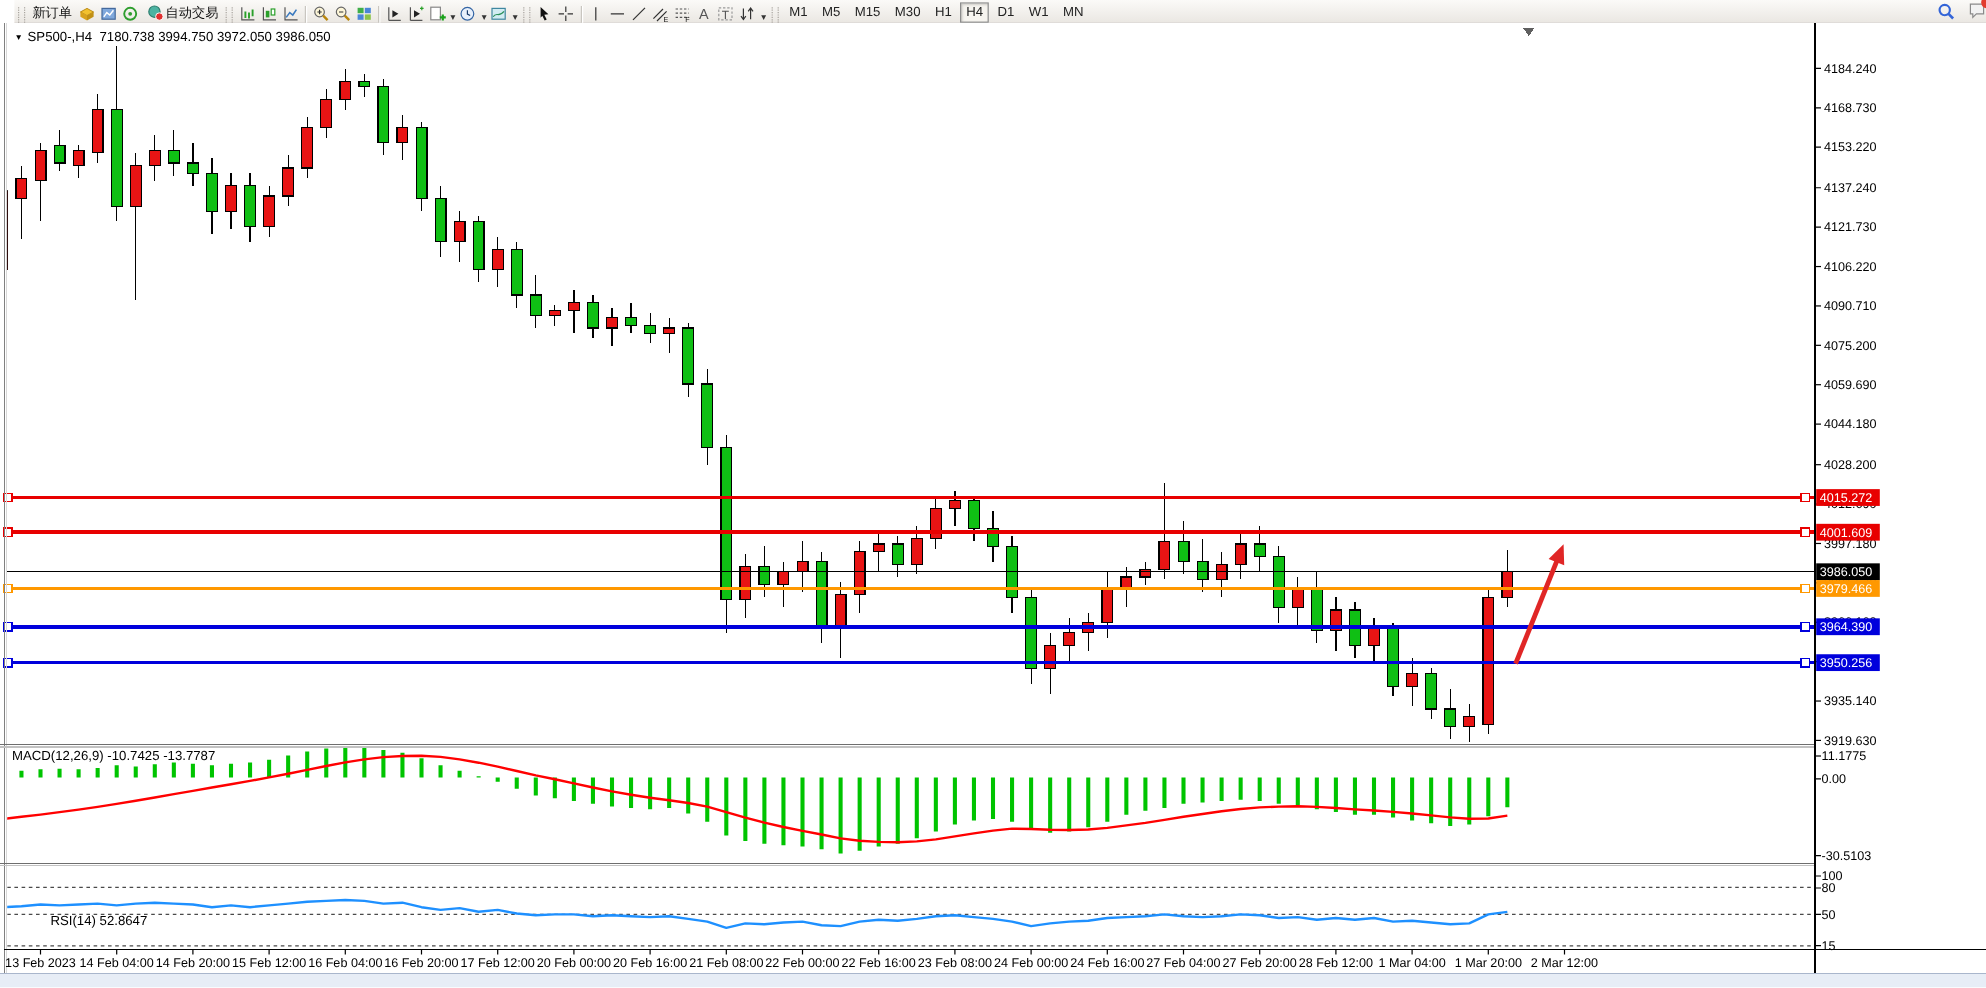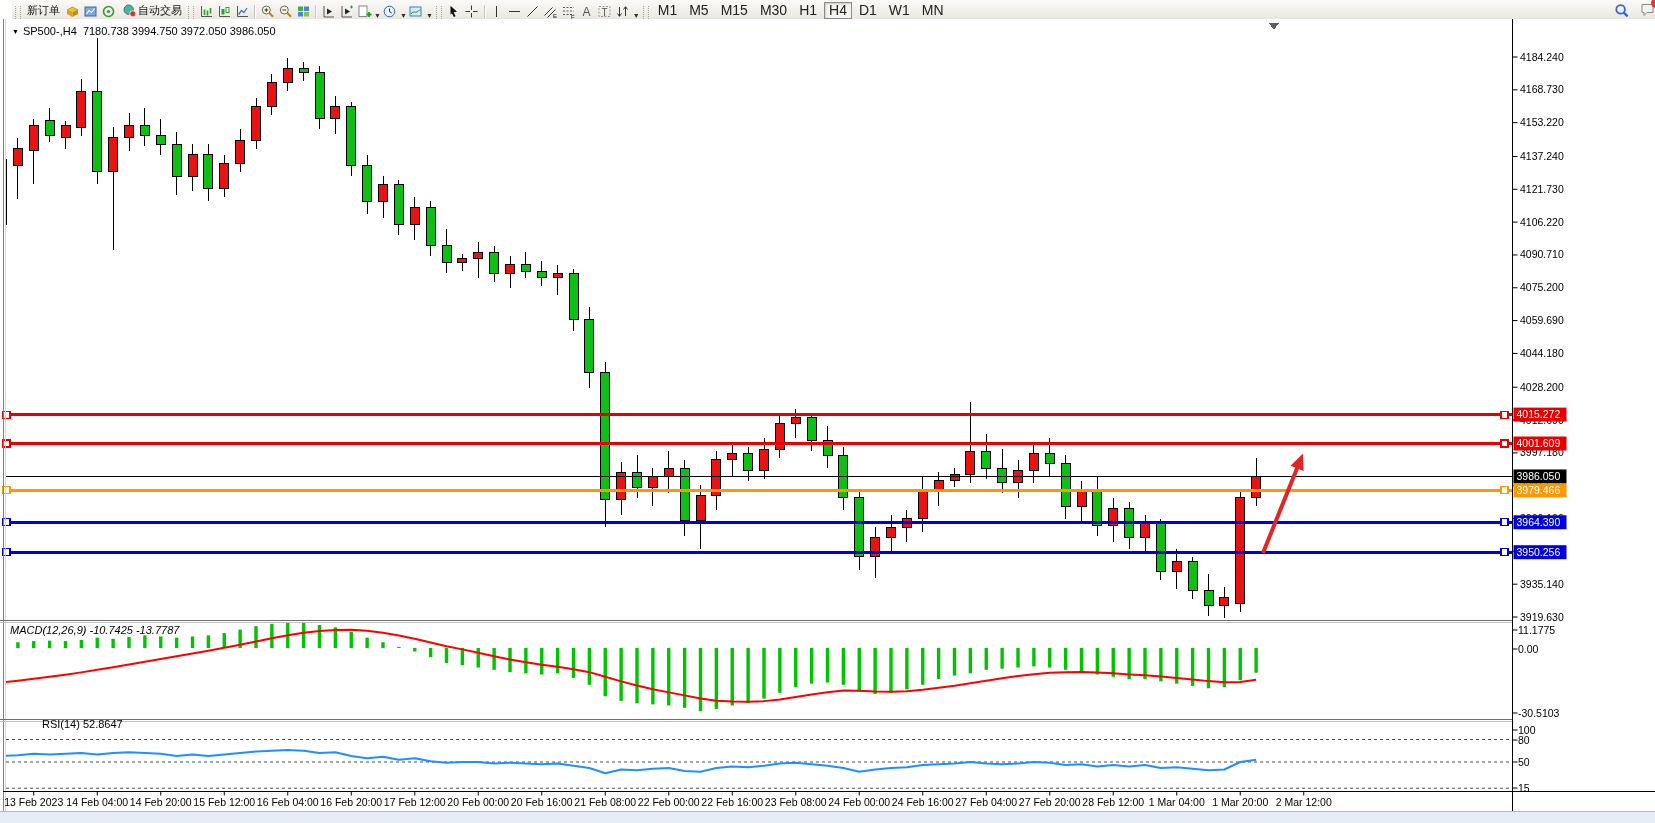--- a/index.html
+++ b/index.html
@@ -7,32 +7,32 @@
        font-family:"Liberation Sans","DejaVu Sans",sans-serif;}
   
   .toolbar{position:absolute;left:12px;top:0;width:1655px;height:19px;display:flex;align-items:flex-end;
            background:linear-gradient(#fbfaf8,#eae7e2);border-bottom:1px solid #9f9c97;font-size:11px;color:#111;}
   .grip{width:4px;height:13px;border-left:1px dotted #a8a49e;border-right:1px dotted #a8a49e;margin:0 3px;}
   .sep{width:1px;height:14px;background:#c9c6c0;box-shadow:1px 0 0 #fff;margin:0 3px;}
   .tbtn{display:flex;align-items:center;height:17px;padding:0 3px;white-space:nowrap;cursor:default;}
   .ic{width:16px;height:15px;display:inline-flex;align-items:center;justify-content:center;margin:0 1px;}
   .caret{font-size:7px;color:#333;margin-left:1px;}
   .tfwrap{display:flex;align-items:center;}
-  .tf{font-size:14px;color:#222;padding:0 4px;height:15px;line-height:15px;margin:0 1px;border:1px solid transparent;}
+  .tf{font-size:11px;color:#222;padding:0 4px;height:15px;line-height:15px;margin:0 1px;border:1px solid transparent;}
   .tf.on{border:1px solid #8c8c8c;background:#f6f4ef;box-shadow:inset 1px 1px 2px rgba(0,0,0,.18);}
   .right-tools{margin-left:auto;display:flex;align-items:center;padding-right:10px;gap:9px;}
   .badge{position:absolute;top:-4px;right:-6px;background:#e23b2e;color:#fff;font-size:8px;line-height:10px;
          min-width:10px;height:10px;border-radius:6px;text-align:center;padding:0 1px;}
   .notifwrap{position:relative;}
   
   .ovl{position:absolute;z-index:5;font-size:11px;color:#000;white-space:pre;pointer-events:none;}
   #chart-title{left:12px;top:25px;}
   #chart-title .tri{font-size:7px;vertical-align:1px;margin-right:4px;}
-  #macd-label{left:10px;top:624px;font-style:italic;}
-  #rsi-label{left:10px;top:718px;padding-left:32px;}
+  #macd-label{left:10px;top:624px;}
+  #rsi-label{left:10px;top:762px;padding-left:32px;}
   svg text{font-family:"Liberation Sans","DejaVu Sans",sans-serif;}
 </style>
 </head>
 <body>
 
 <div class="toolbar">
   <span class="grip"></span>
   <div class="tbtn">
     <span>新订单</span>
   </div>

